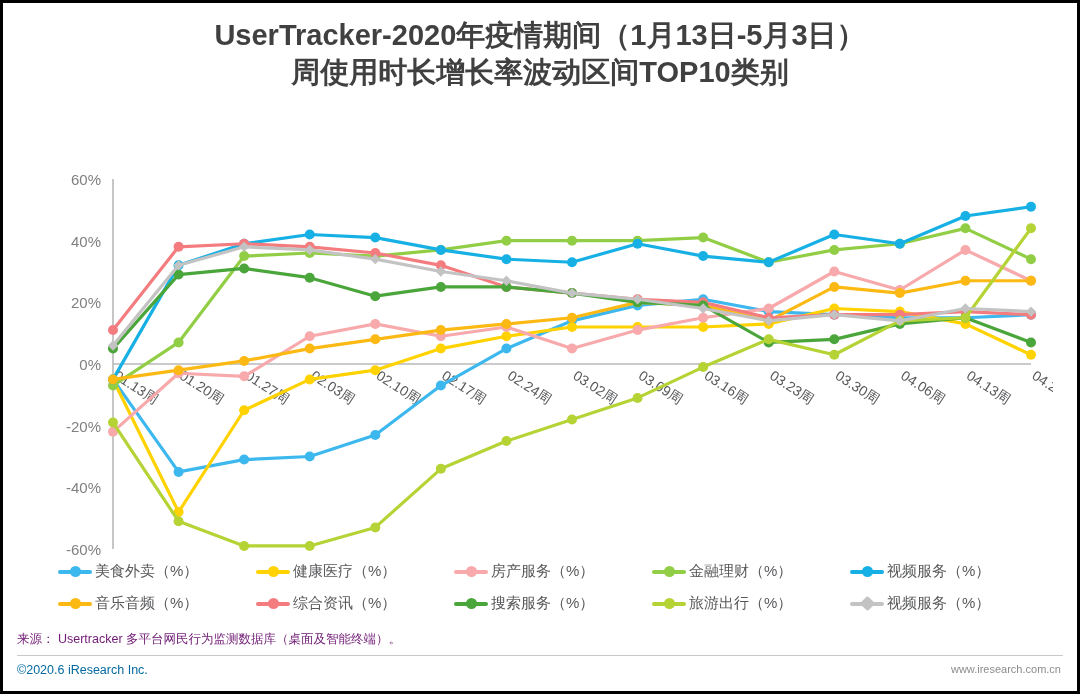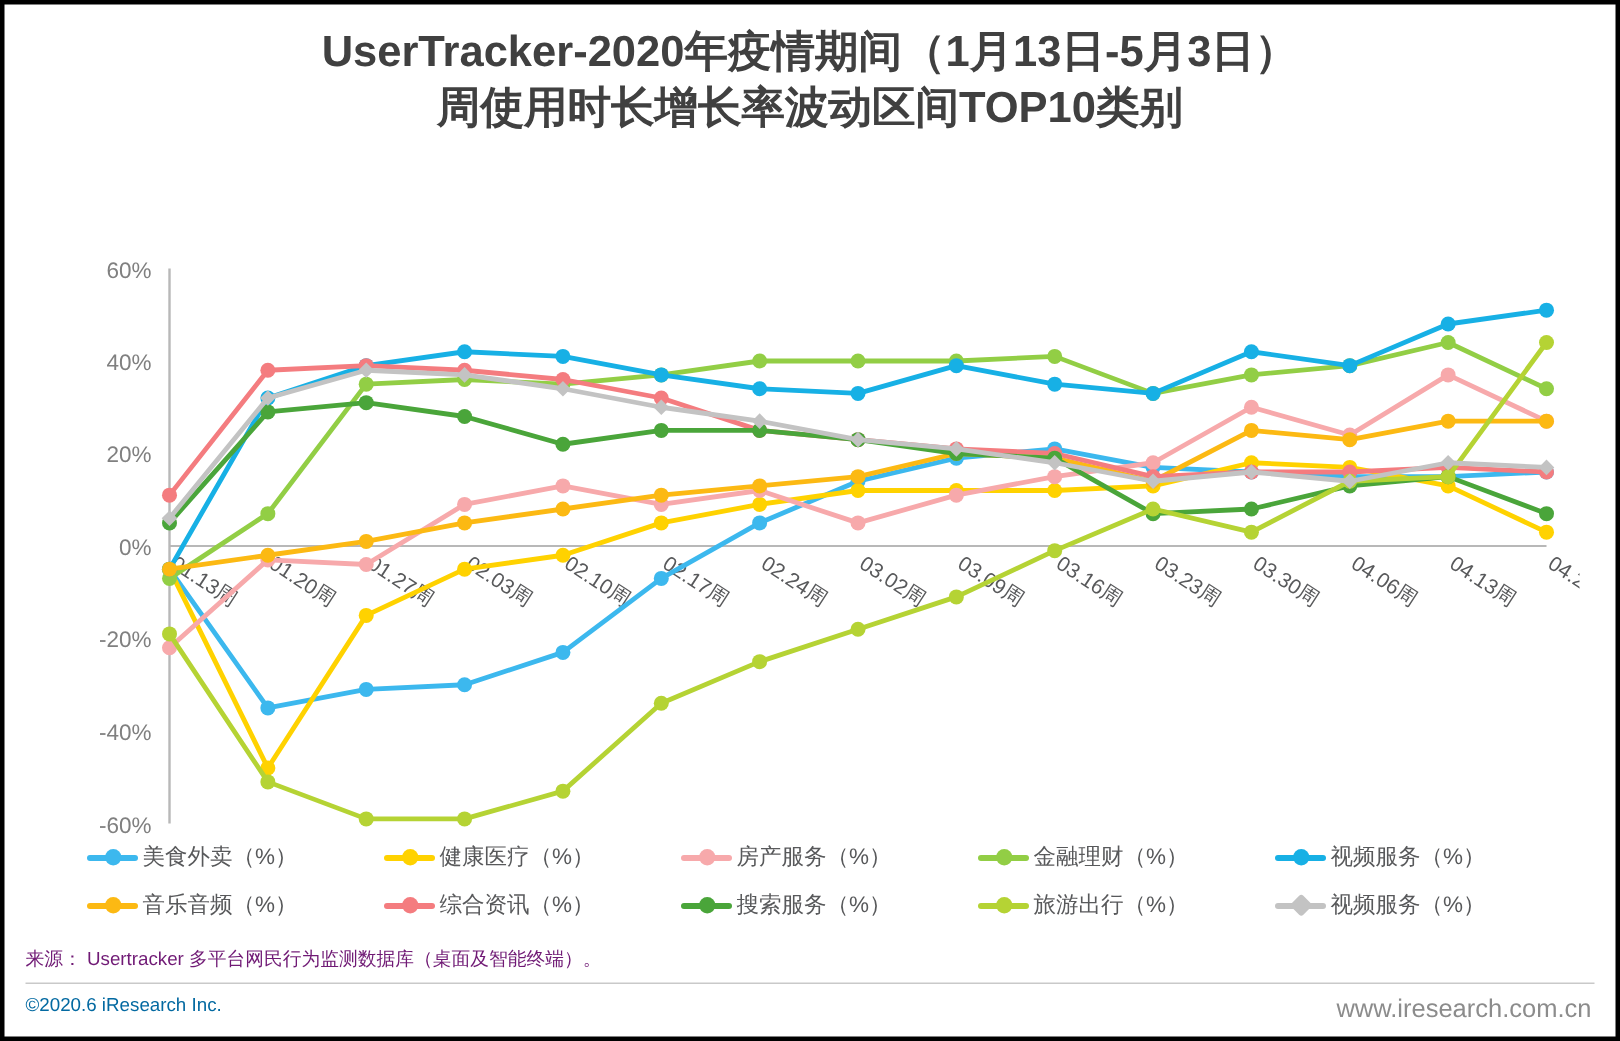--- a/index.html
+++ b/index.html
@@ -76,21 +76,21 @@
   #rule{
     position:absolute;left:14px;right:14px;top:652px;
     height:1px;background:#c9c9c9;
   }
   #copyright{
     position:absolute;left:14px;top:660px;
     font-size:12.5px;color:#0369a1;
   }
   #website{
     position:absolute;right:16px;top:660px;
-    font-size:17px;color:#8c8c8c;
+    font-size:11px;color:#8c8c8c;
   }
   .tick-text{
     font-family:"Liberation Sans","DejaVu Sans",sans-serif;
     font-size:15px;fill:#808080;
   }
   .xtick-text{
     font-family:"Liberation Sans","DejaVu Sans",sans-serif;
     font-size:14px;fill:#58595b;
   }
 </style>

